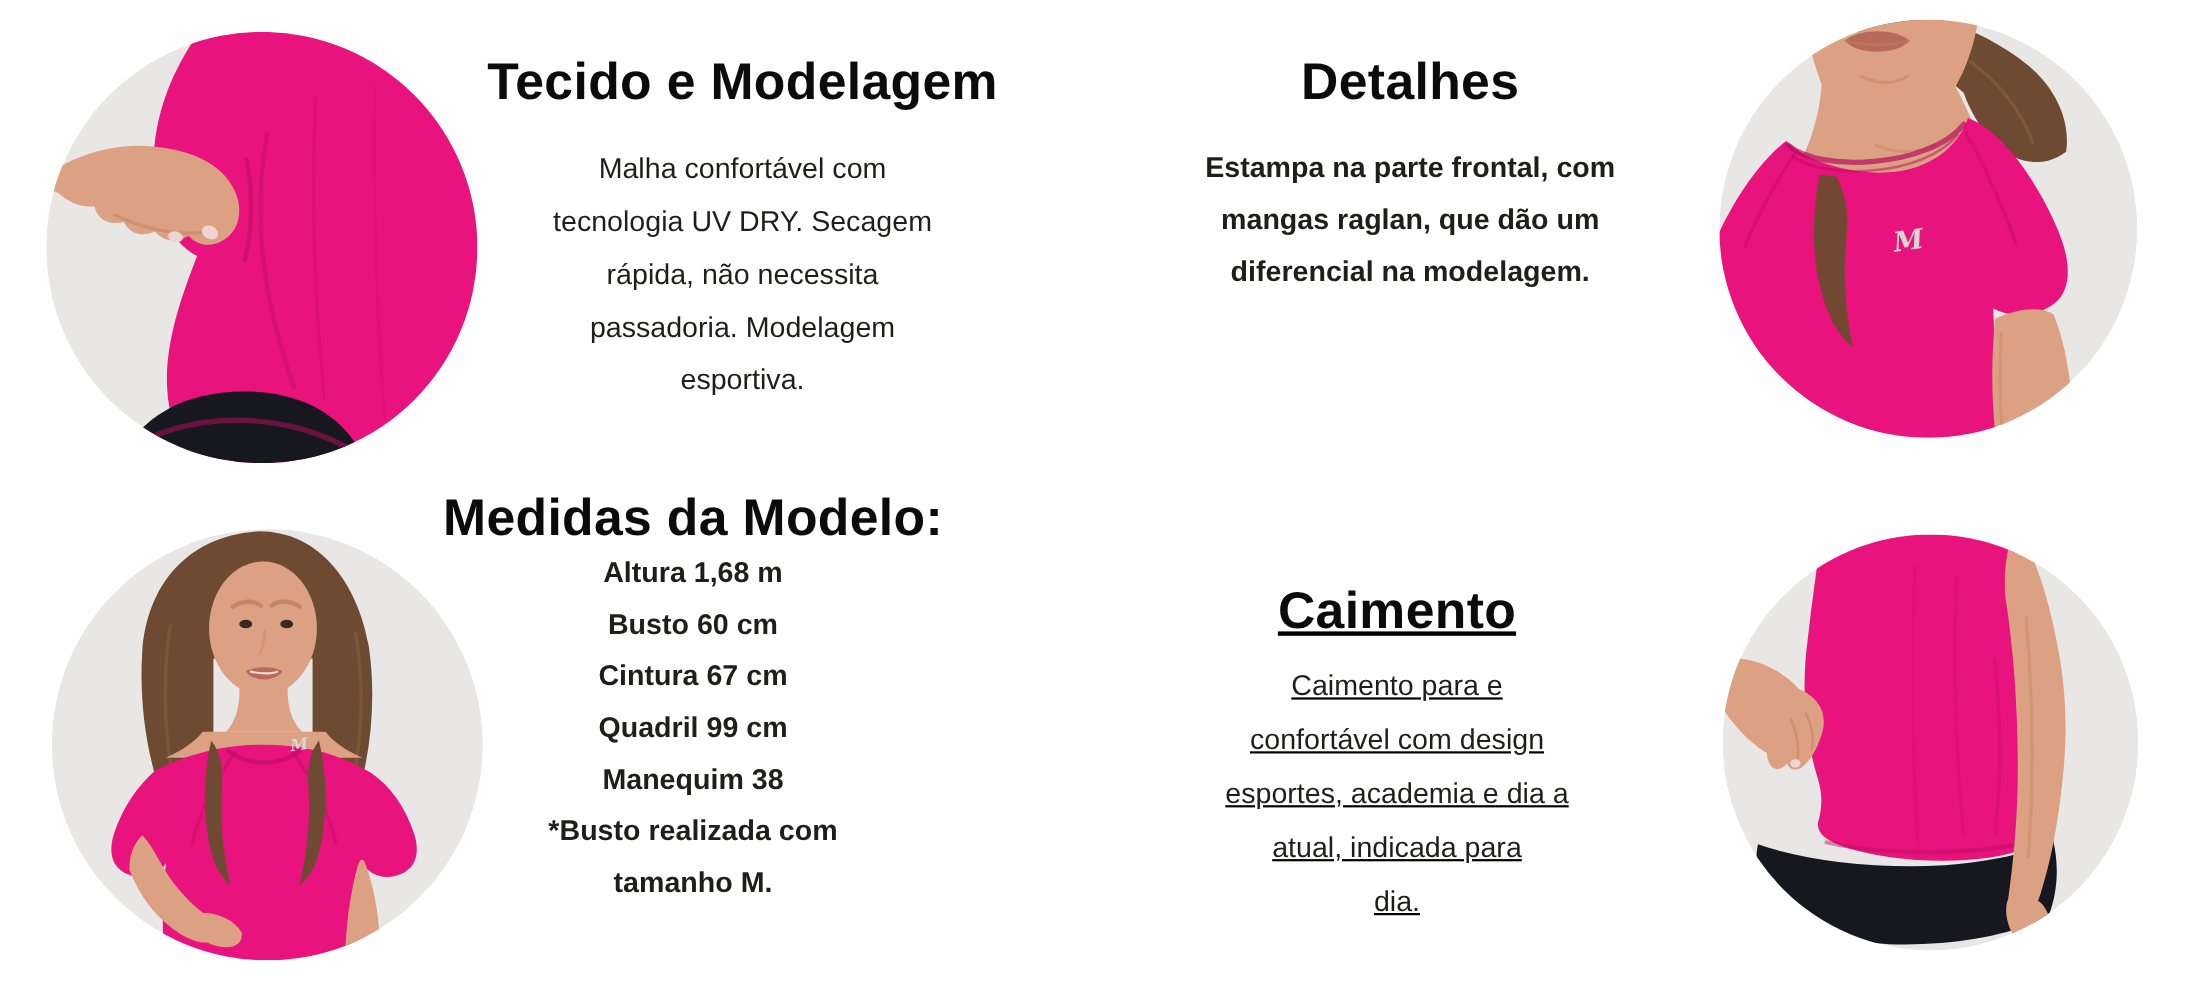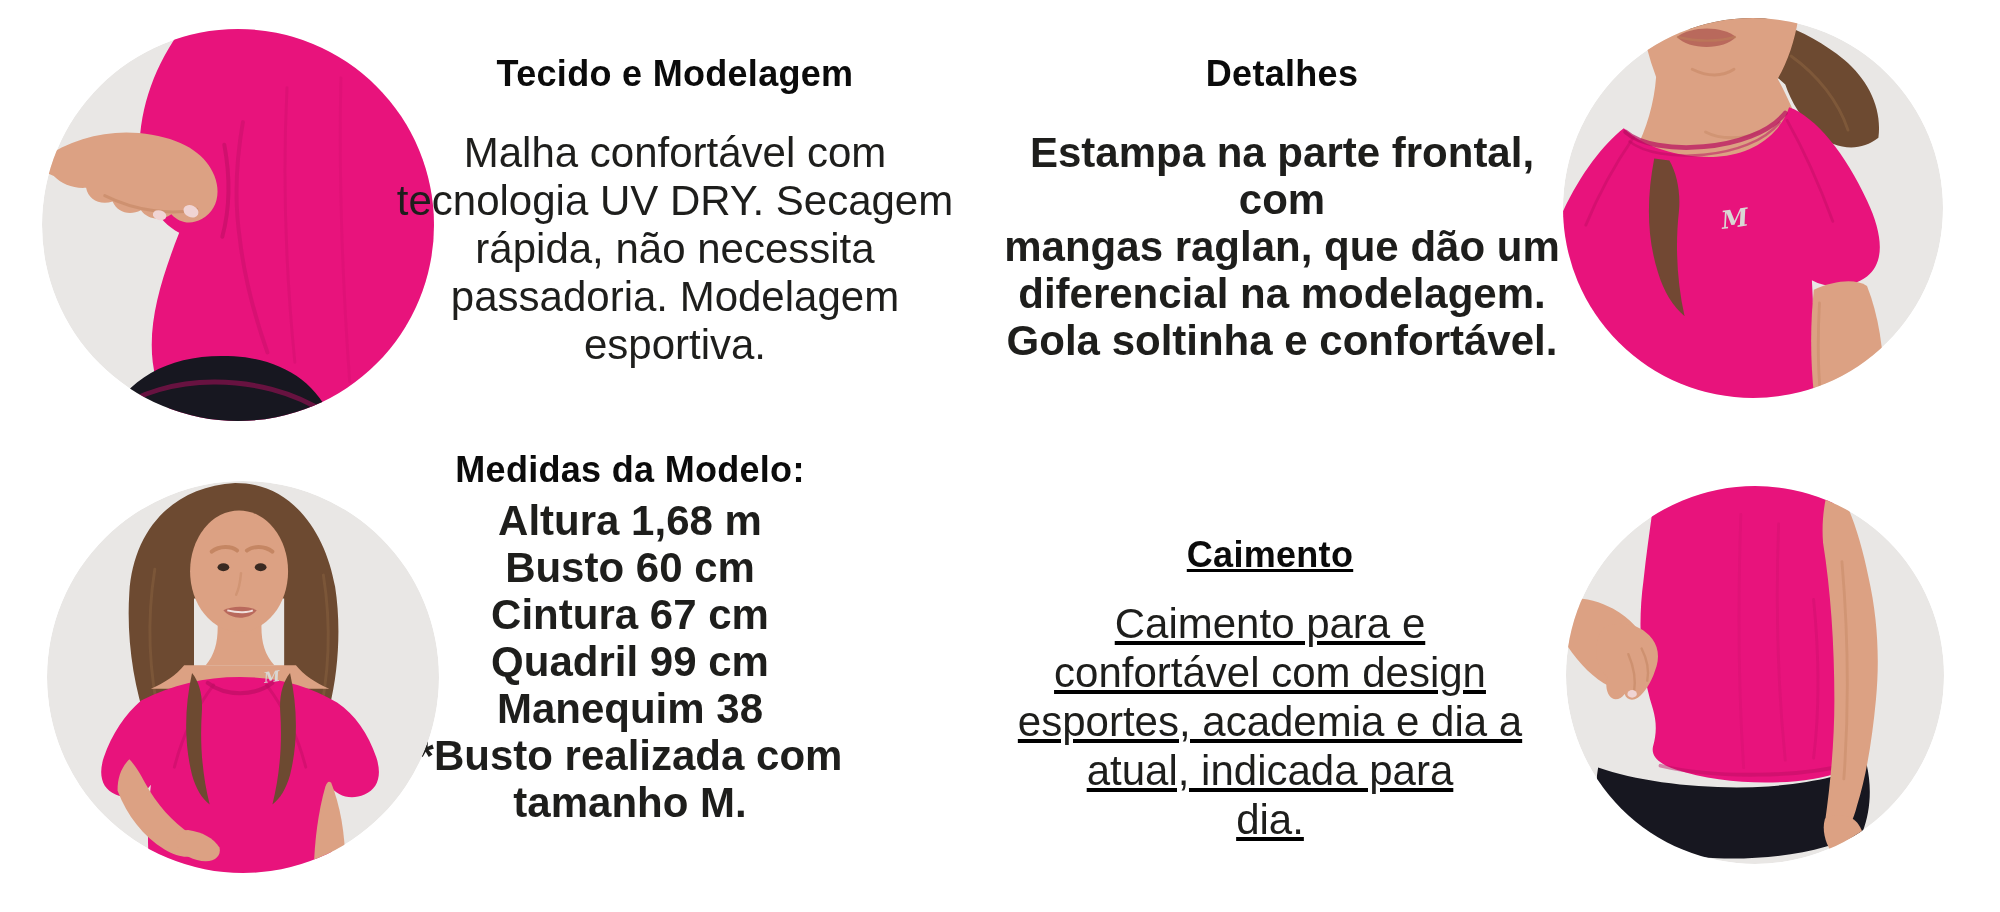--- a/index.html
+++ b/index.html
@@ -25,25 +25,25 @@
   }
   .photo{position:absolute;margin:0;padding:0;}
   .photo svg{display:block;width:100%;height:100%;}
   .c1{left:42px;top:29px;width:392px;height:392px;}
   .c2{left:1563px;top:18px;width:380px;height:380px;}
   .c3{left:47px;top:481px;width:392px;height:392px;}
   .c4{left:1566px;top:486px;width:378px;height:378px;}
 
   .tblock{position:absolute;text-align:center;}
   .heading{
-    font-weight:700;font-size:36px;line-height:36px;
+    font-weight:700;font-size:47px;line-height:36px;
     color:var(--heading-text);letter-spacing:.3px;
   }
   .bodylines{margin:0;}
-  .ln{font-weight:400;font-size:42px;color:var(--body-text);}
+  .ln{font-weight:400;font-size:26px;color:var(--body-text);}
   .lh48 .ln{line-height:48px;}
   .lh47 .ln{line-height:47px;font-weight:bold;}
   .lh49 .ln{line-height:49px;}
 
   #tecido{left:395px;top:56px;width:560px;}
   #tecido .bodylines{margin-top:37px;}
   #detalhes{left:1002px;top:56px;width:560px;}
   #detalhes .bodylines{margin-top:37px;}
   #medidas{left:350px;top:452px;width:560px;}
   #medidas .bodylines{margin-top:9px;}
@@ -134,21 +134,20 @@
       <div class="ln">esportiva.</div>
     </div>
   </section>
 
   <section class="tblock" id="detalhes">
     <div class="heading">Detalhes</div>
     <div class="bodylines lh47">
       <div class="ln">Estampa na parte frontal, com</div>
       <div class="ln">mangas raglan, que dão um</div>
       <div class="ln">diferencial na modelagem.</div>
-      <div class="ln">Gola soltinha e confortável.</div>
     </div>
   </section>
 
   <section class="tblock" id="medidas">
     <div class="heading">Medidas da Modelo:</div>
     <div class="bodylines lh47">
       <div class="ln">Altura 1,68 m</div>
       <div class="ln">Busto 60 cm</div>
       <div class="ln">Cintura 67 cm</div>
       <div class="ln">Quadril 99 cm</div>

